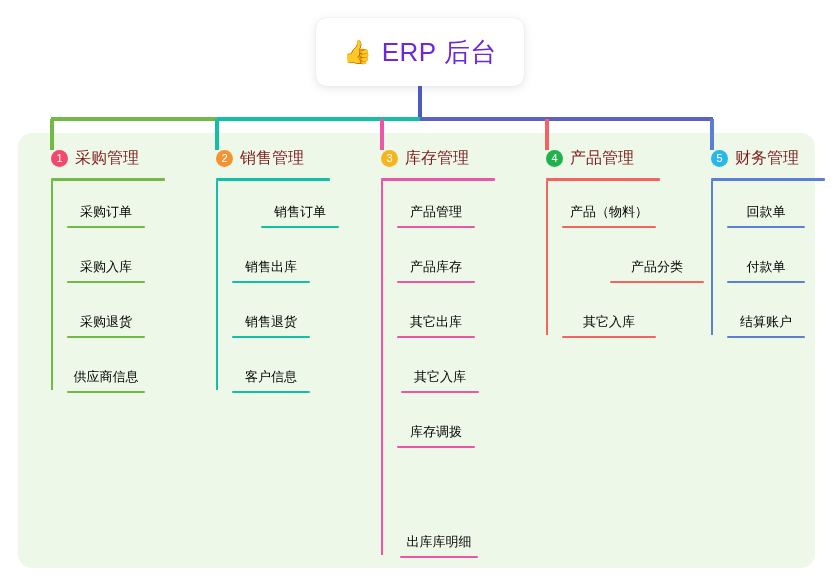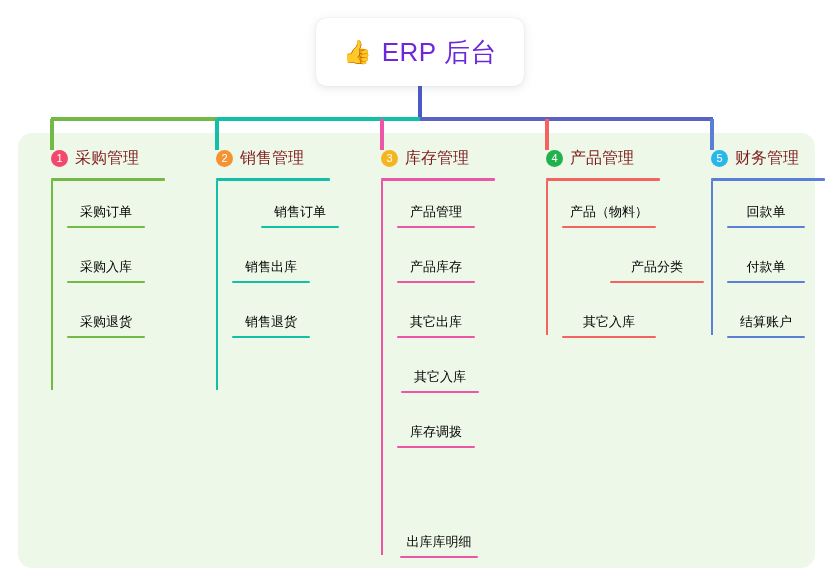--- a/index.html
+++ b/index.html
@@ -178,20 +178,24 @@
             <div class="leaf-rule" style="background: rgb(114, 185, 69); width: 78px;"></div>
           </div>
           <div class="leaf" style="position: absolute; left: 18px; top: 77px;">
             <span class="leaf-label">采购入库</span>
             <div class="leaf-rule" style="background: rgb(114, 185, 69); width: 78px;"></div>
           </div>
           <div class="leaf" style="position: absolute; left: 18px; top: 132px;">
             <span class="leaf-label">采购退货</span>
             <div class="leaf-rule" style="background: rgb(114, 185, 69); width: 78px;"></div>
           </div>
+          <div class="leaf" style="position: absolute; left: 18px; top: 187px;">
+            <span class="leaf-label">供应商信息</span>
+            <div class="leaf-rule" style="background: rgb(114, 185, 69); width: 78px;"></div>
+          </div>
         </div>
       </div>
       <div class="column" style="left: 198px; width: 150px;">
         <div class="col-header">
           <span class="badge" style="background: rgb(245, 146, 52);">2</span>
           <span class="col-title">销售管理</span>
         </div>
         <div class="col-rule" style="background: rgb(19, 191, 166); width: 114px; margin-left: 18px;"></div>
         <div class="leaves" style="height: 215px;">
           <div class="spine" style="background: rgb(19, 191, 166); height: 209px;"></div>
@@ -200,20 +204,24 @@
             <div class="leaf-rule" style="background: rgb(19, 191, 166); width: 78px;"></div>
           </div>
           <div class="leaf" style="position: absolute; left: 18px; top: 77px;">
             <span class="leaf-label">销售出库</span>
             <div class="leaf-rule" style="background: rgb(19, 191, 166); width: 78px;"></div>
           </div>
           <div class="leaf" style="position: absolute; left: 18px; top: 132px;">
             <span class="leaf-label">销售退货</span>
             <div class="leaf-rule" style="background: rgb(19, 191, 166); width: 78px;"></div>
           </div>
+          <div class="leaf" style="position: absolute; left: 18px; top: 187px;">
+            <span class="leaf-label">客户信息</span>
+            <div class="leaf-rule" style="background: rgb(19, 191, 166); width: 78px;"></div>
+          </div>
         </div>
       </div>
       <div class="column" style="left: 363px; width: 160px;">
         <div class="col-header">
           <span class="badge" style="background: rgb(245, 181, 33);">3</span>
           <span class="col-title">库存管理</span>
         </div>
         <div class="col-rule" style="background: rgb(237, 85, 167); width: 114px; margin-left: 18px;"></div>
         <div class="leaves" style="height: 380px;">
           <div class="spine" style="background: rgb(237, 85, 167); height: 374px;"></div>

